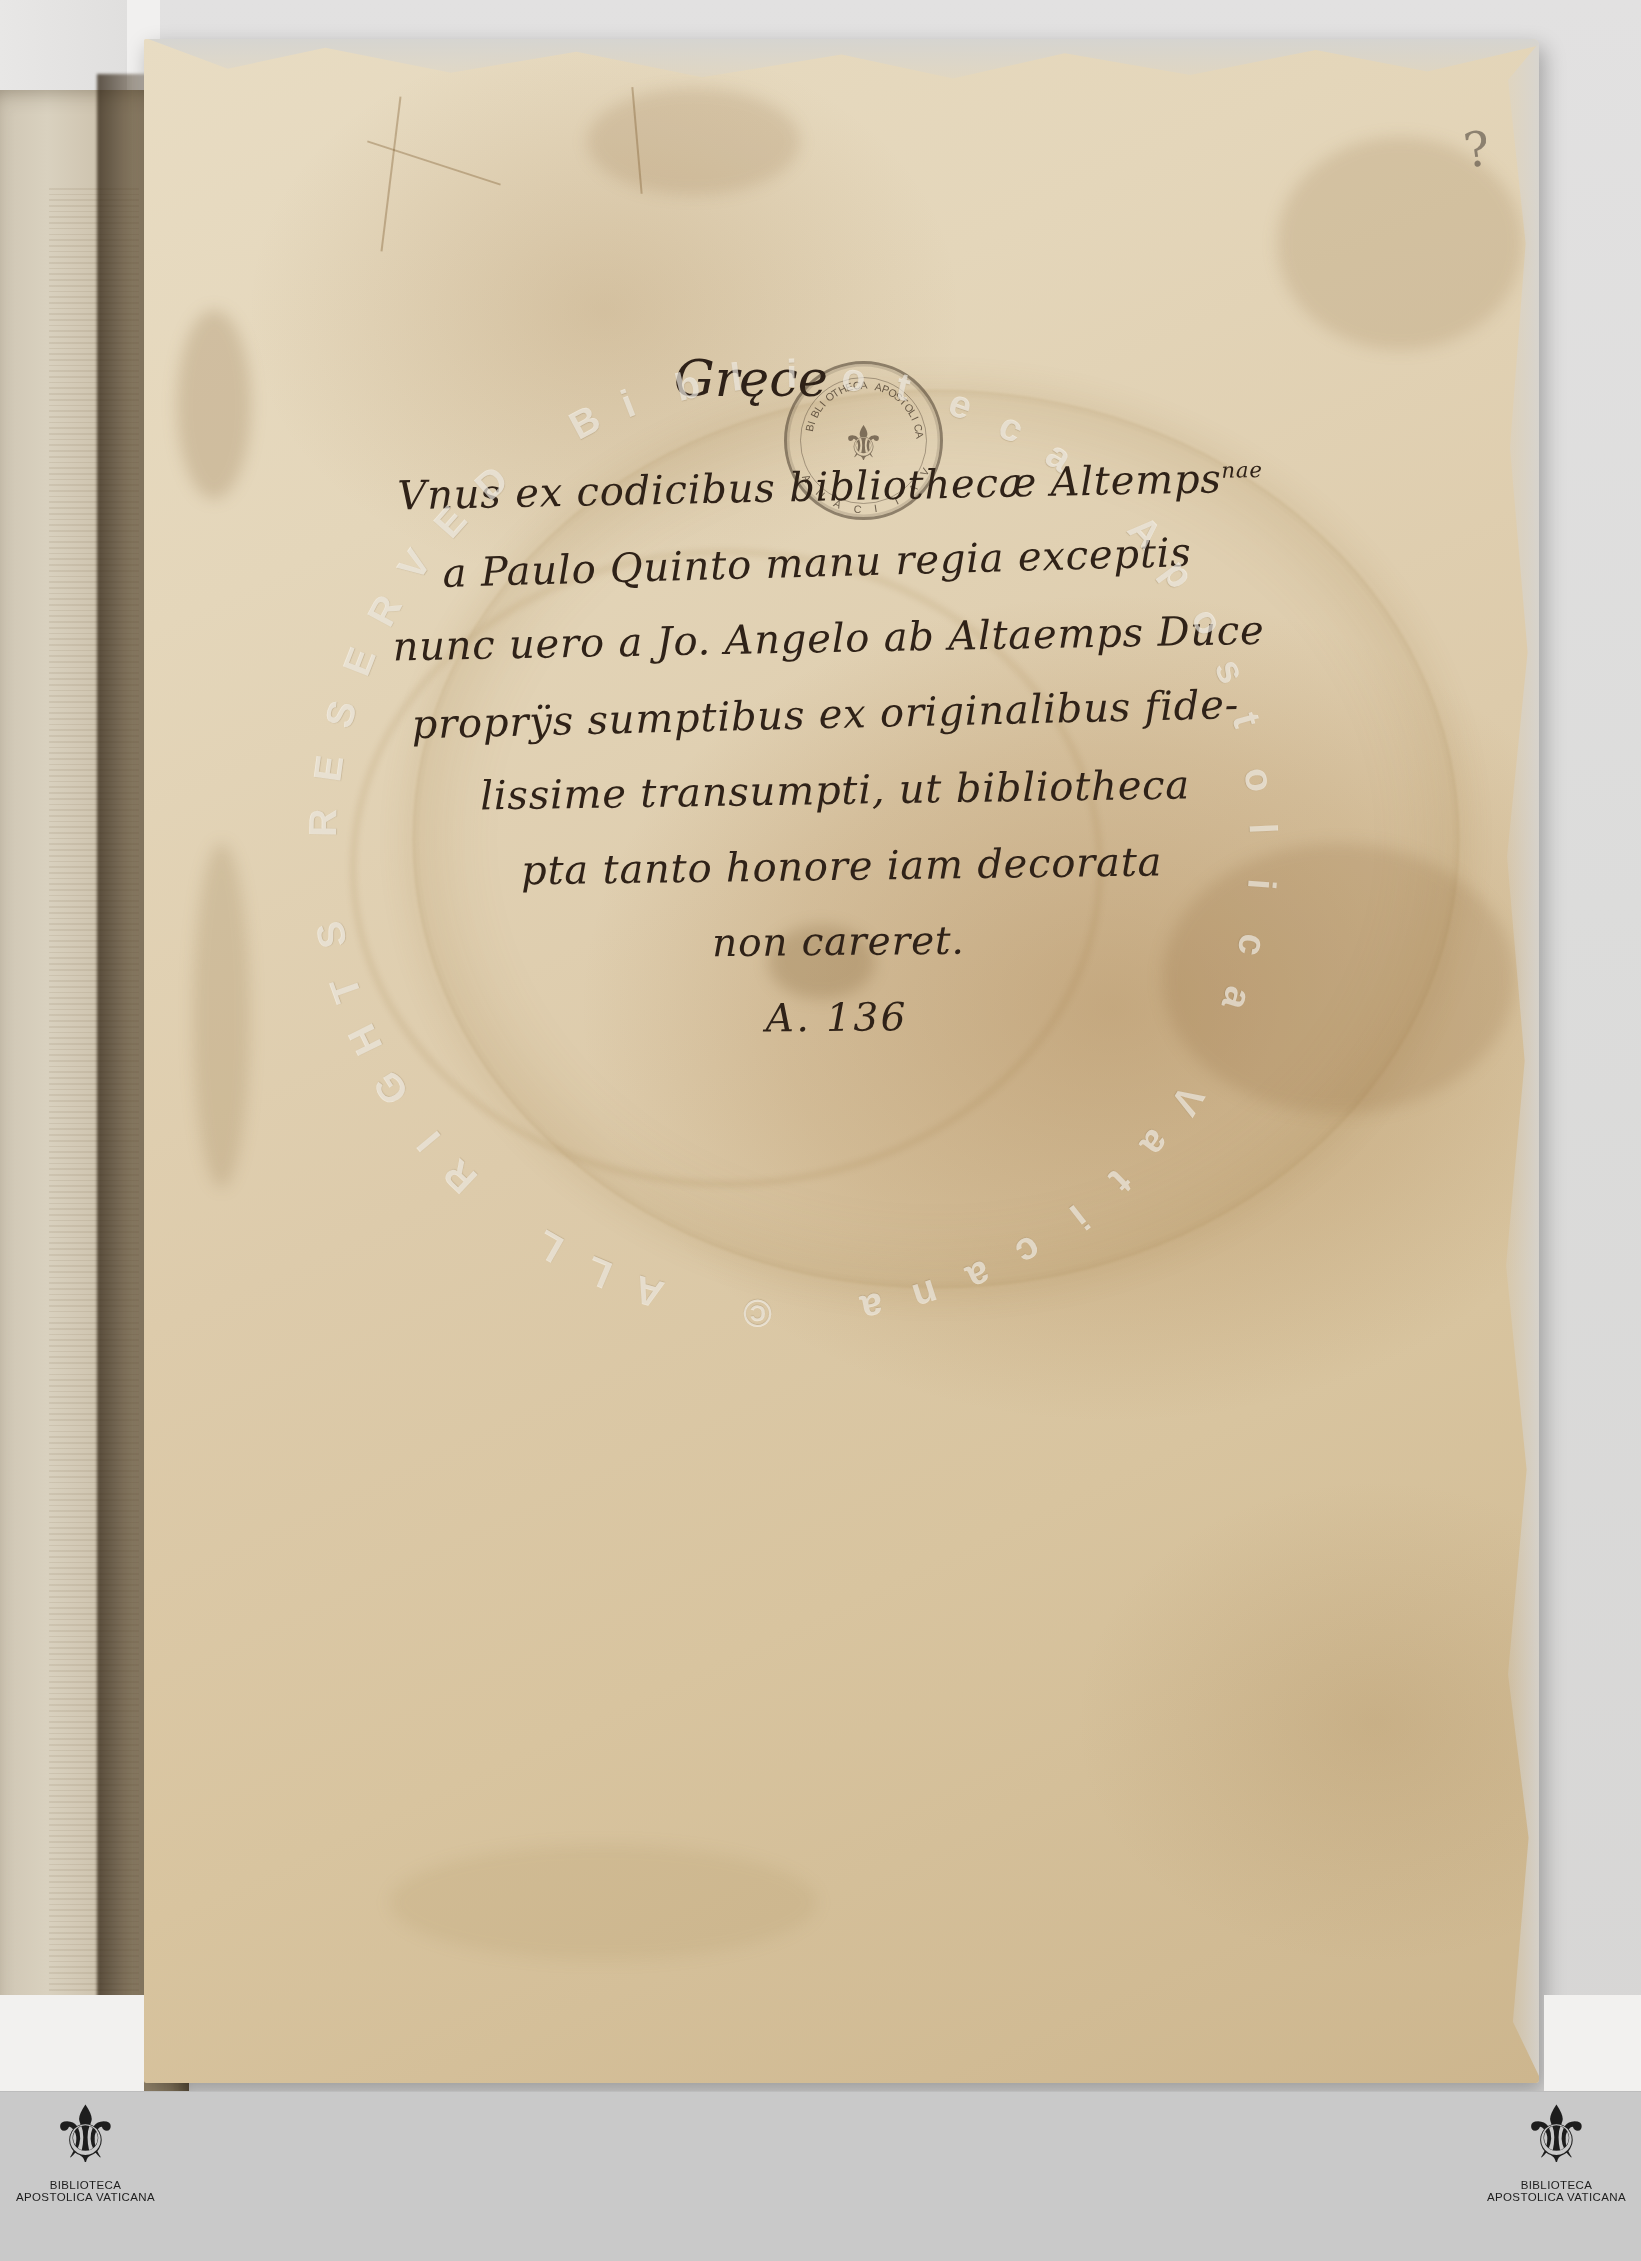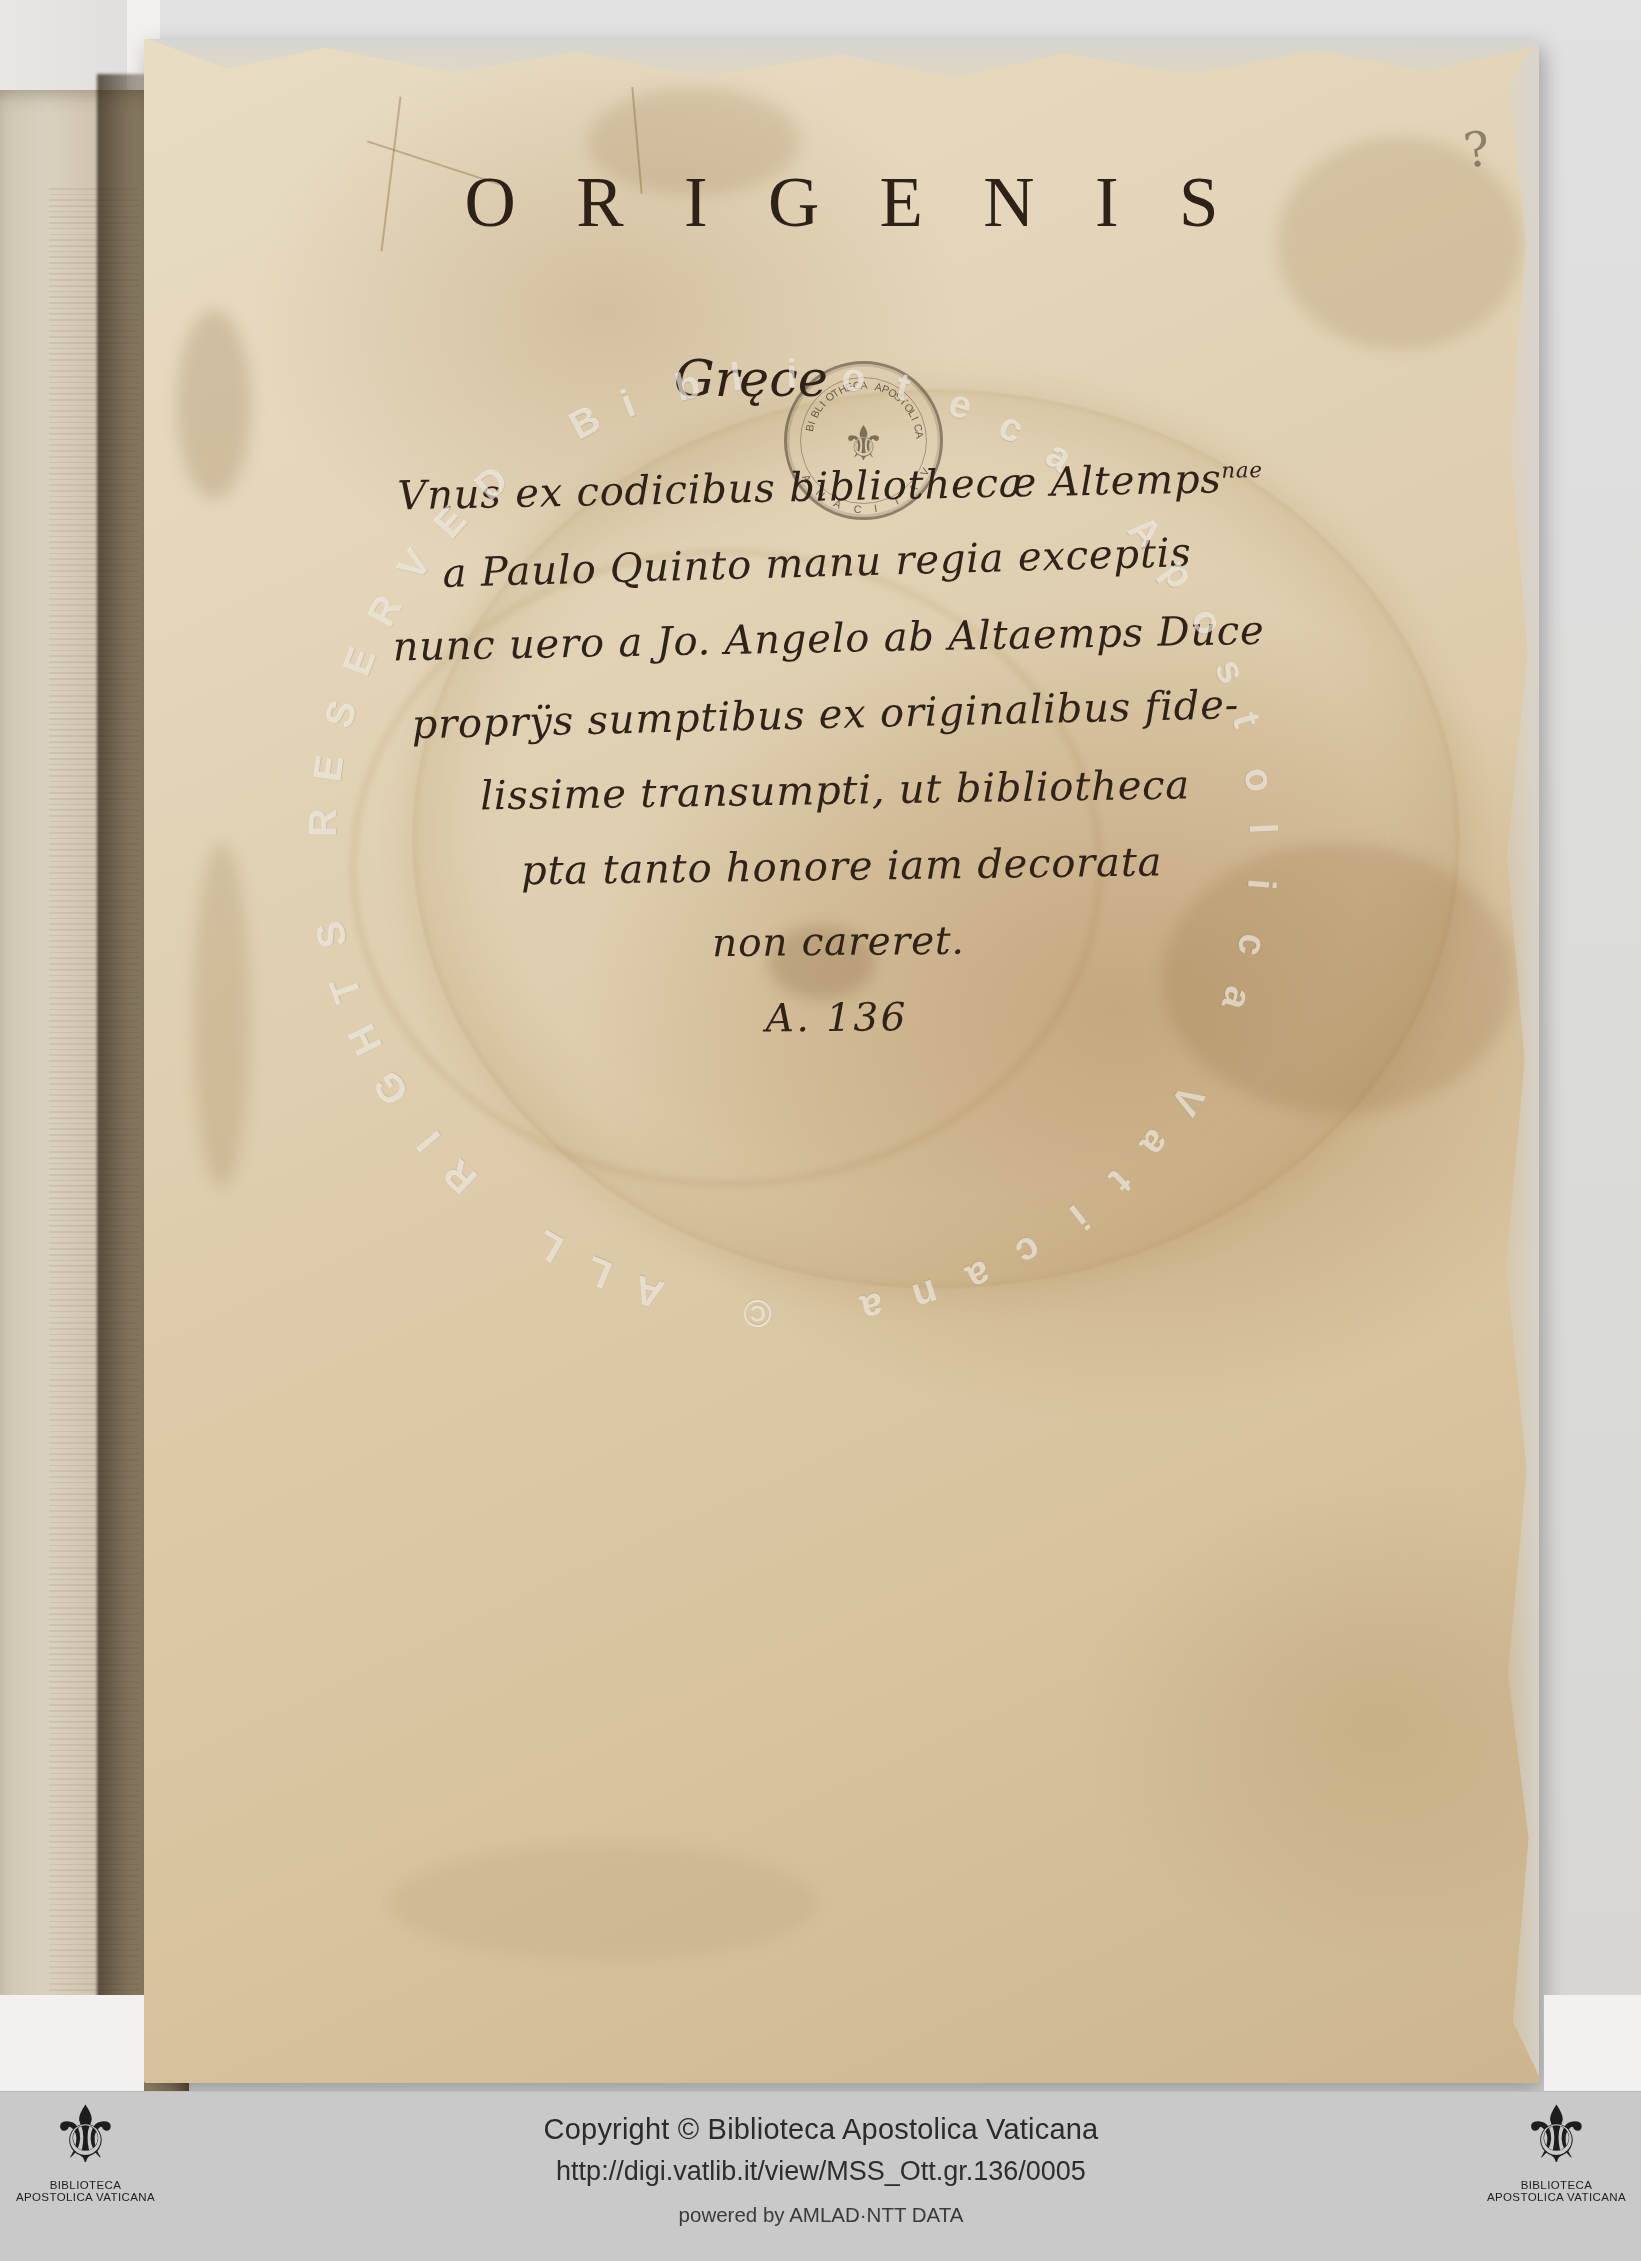--- a/index.html
+++ b/index.html
@@ -327,21 +327,20 @@
     <div class="blotch b7"></div>
     <div class="crack c1"></div>
     <div class="crack c2"></div>
     <div class="crack c3"></div>
     <div class="tear-top"></div>
     <div class="tear-right"></div>
 
     <div class="shelfmark">?</div>
 
     <div class="ms">
-      <div class="ms-title" id="title-main">O R I G E N I S</div>
       <div class="ms-title" id="title-lang">Gręce</div>
 
       <div class="ms-body">
         <span class="ln l1"><span>Vnus ex codicibus bibliothecæ Altemps</span><span class="sup">nae</span></span>
         <span class="ln l2">a Paulo Quinto manu regia exceptis</span>
         <span class="ln l3">nunc uero a Jo. Angelo ab Altaemps Duce</span>
         <span class="ln l4">proprÿs sumptibus ex originalibus fide-</span>
         <span class="ln l5">lissime transumpti, ut bibliotheca</span>
         <span class="ln l6">pta tanto honore iam decorata</span>
         <span class="ln l7">non careret.</span>
@@ -440,25 +439,20 @@
 
   <div class="footer-white-l"></div>
   <div class="footer-white-r"></div>
 
   <div class="footer">
     <div class="footer-logo left">
       <div class="emblem">⚜</div>
       <div class="cap">BIBLIOTECA APOSTOLICA VATICANA</div>
     </div>
 
-    <div class="footer-inner">
-      <div class="f-line1">Copyright © Biblioteca Apostolica Vaticana</div>
-      <div class="f-line2">http://digi.vatlib.it/view/MSS_Ott.gr.136/0005</div>
-      <div class="f-line3">powered by AMLAD·NTT DATA</div>
-    </div>
 
     <div class="footer-logo right">
       <div class="emblem">⚜</div>
       <div class="cap">BIBLIOTECA APOSTOLICA VATICANA</div>
     </div>
   </div>
 </div>
 
 
 </body></html>

